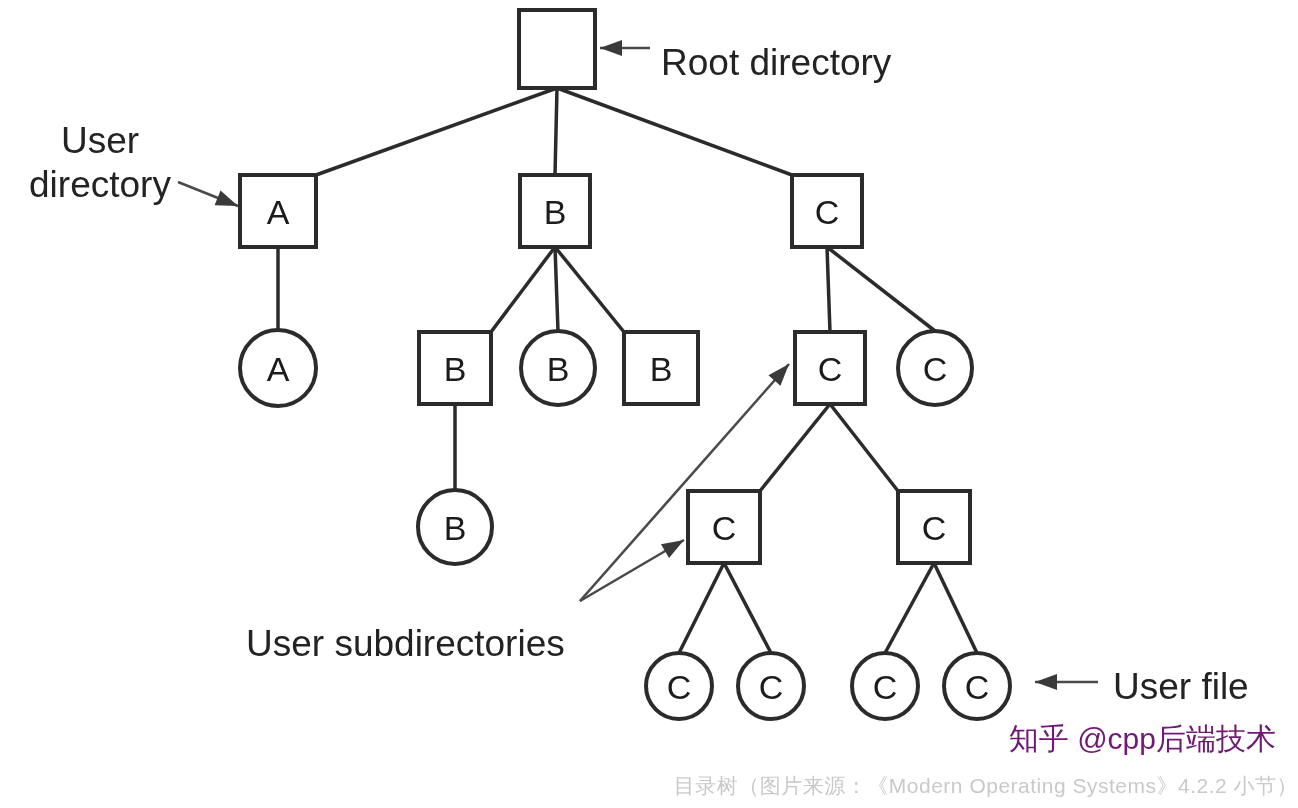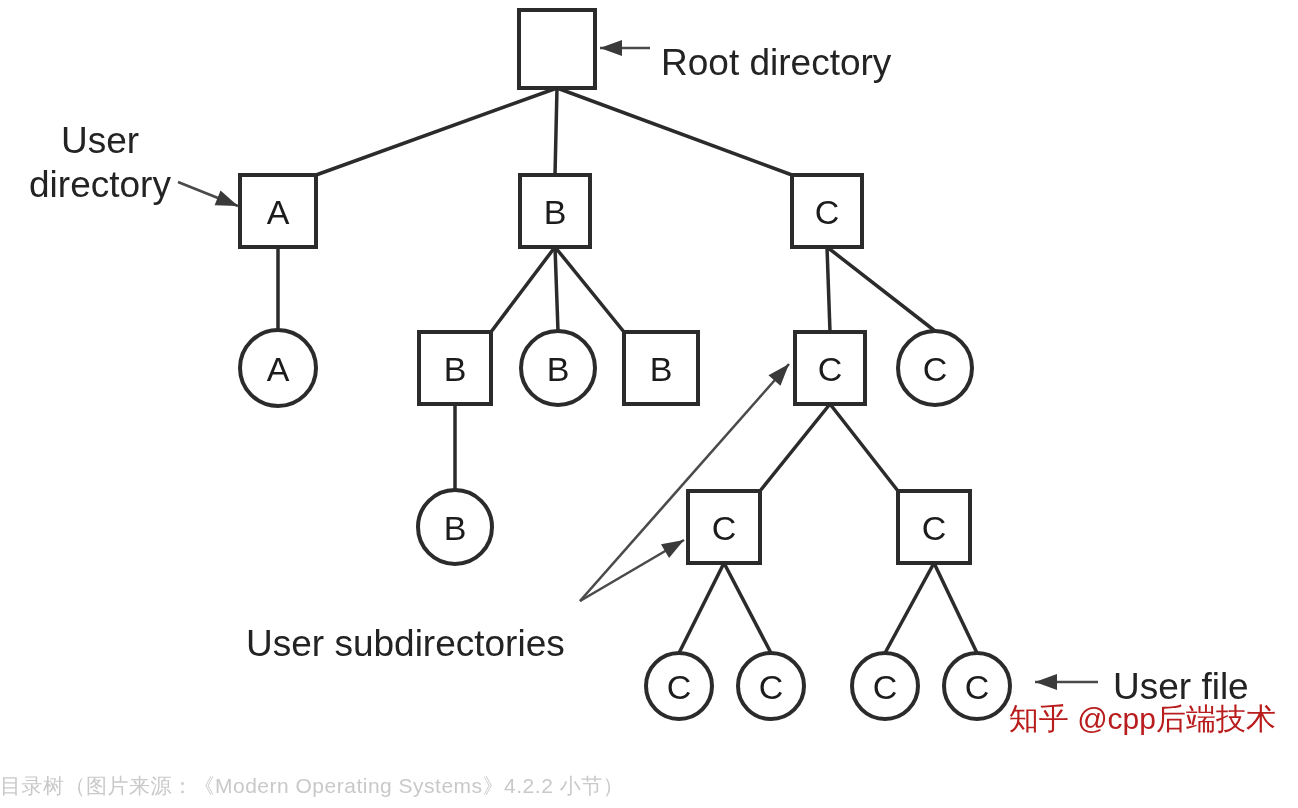--- a/index.html
+++ b/index.html
@@ -55,34 +55,34 @@
   }
   .annot-arrow-head {
     fill: #3a3a3a;
     stroke: none;
   }
   .caption {
     position: absolute;
     left: 0;
     right: 0;
     bottom: 8px;
-    text-align: left;
+    text-align: right;
     font-family: "Liberation Sans", "DejaVu Sans", sans-serif;
     font-size: 21px;
     color: #c9c9c9;
     letter-spacing: 0.5px;
     white-space: nowrap;
   }
   .watermark {
     position: absolute;
     right: 22px;
-    bottom: 68px;
+    bottom: 48px;
     font-family: "Liberation Sans", "DejaVu Sans", sans-serif;
     font-size: 30px;
-    color: #b91c1c;
+    color: #701a75;
     white-space: nowrap;
     pointer-events: none;
   }
 </style>
 </head>
 <body>
 
 <div id="figure">
 
   <svg id="tree-canvas" viewBox="0 0 1298 808">

